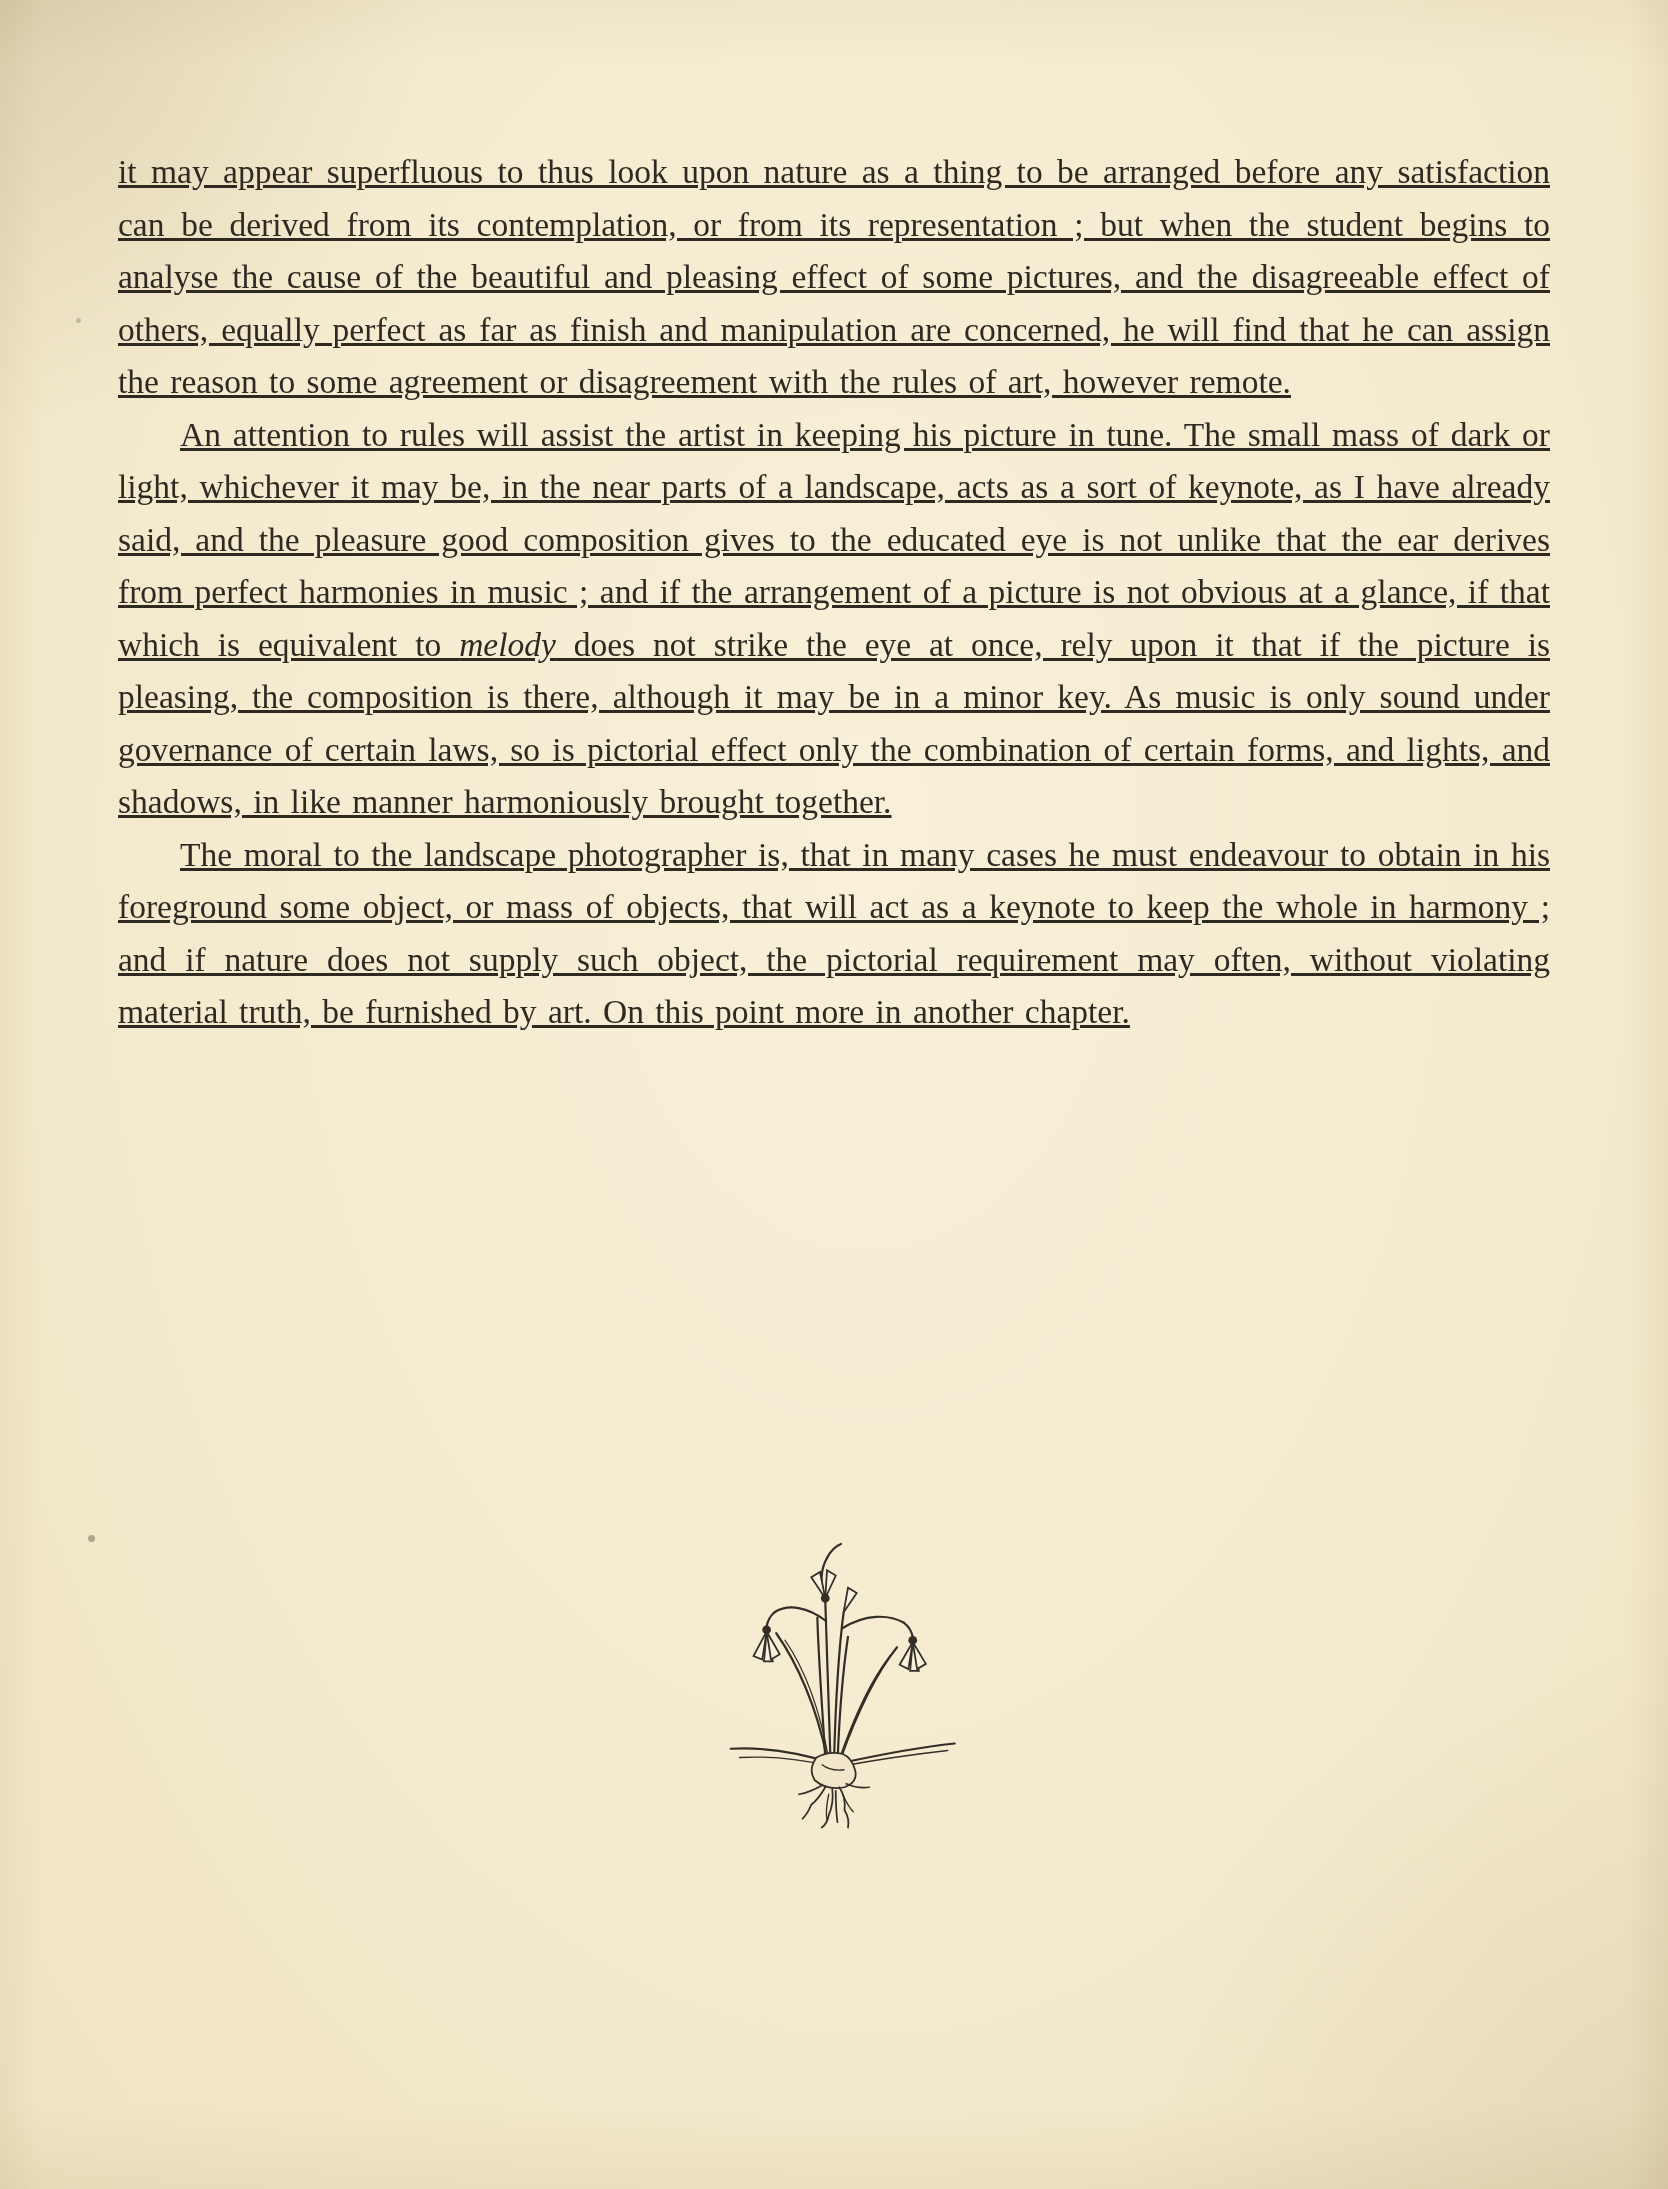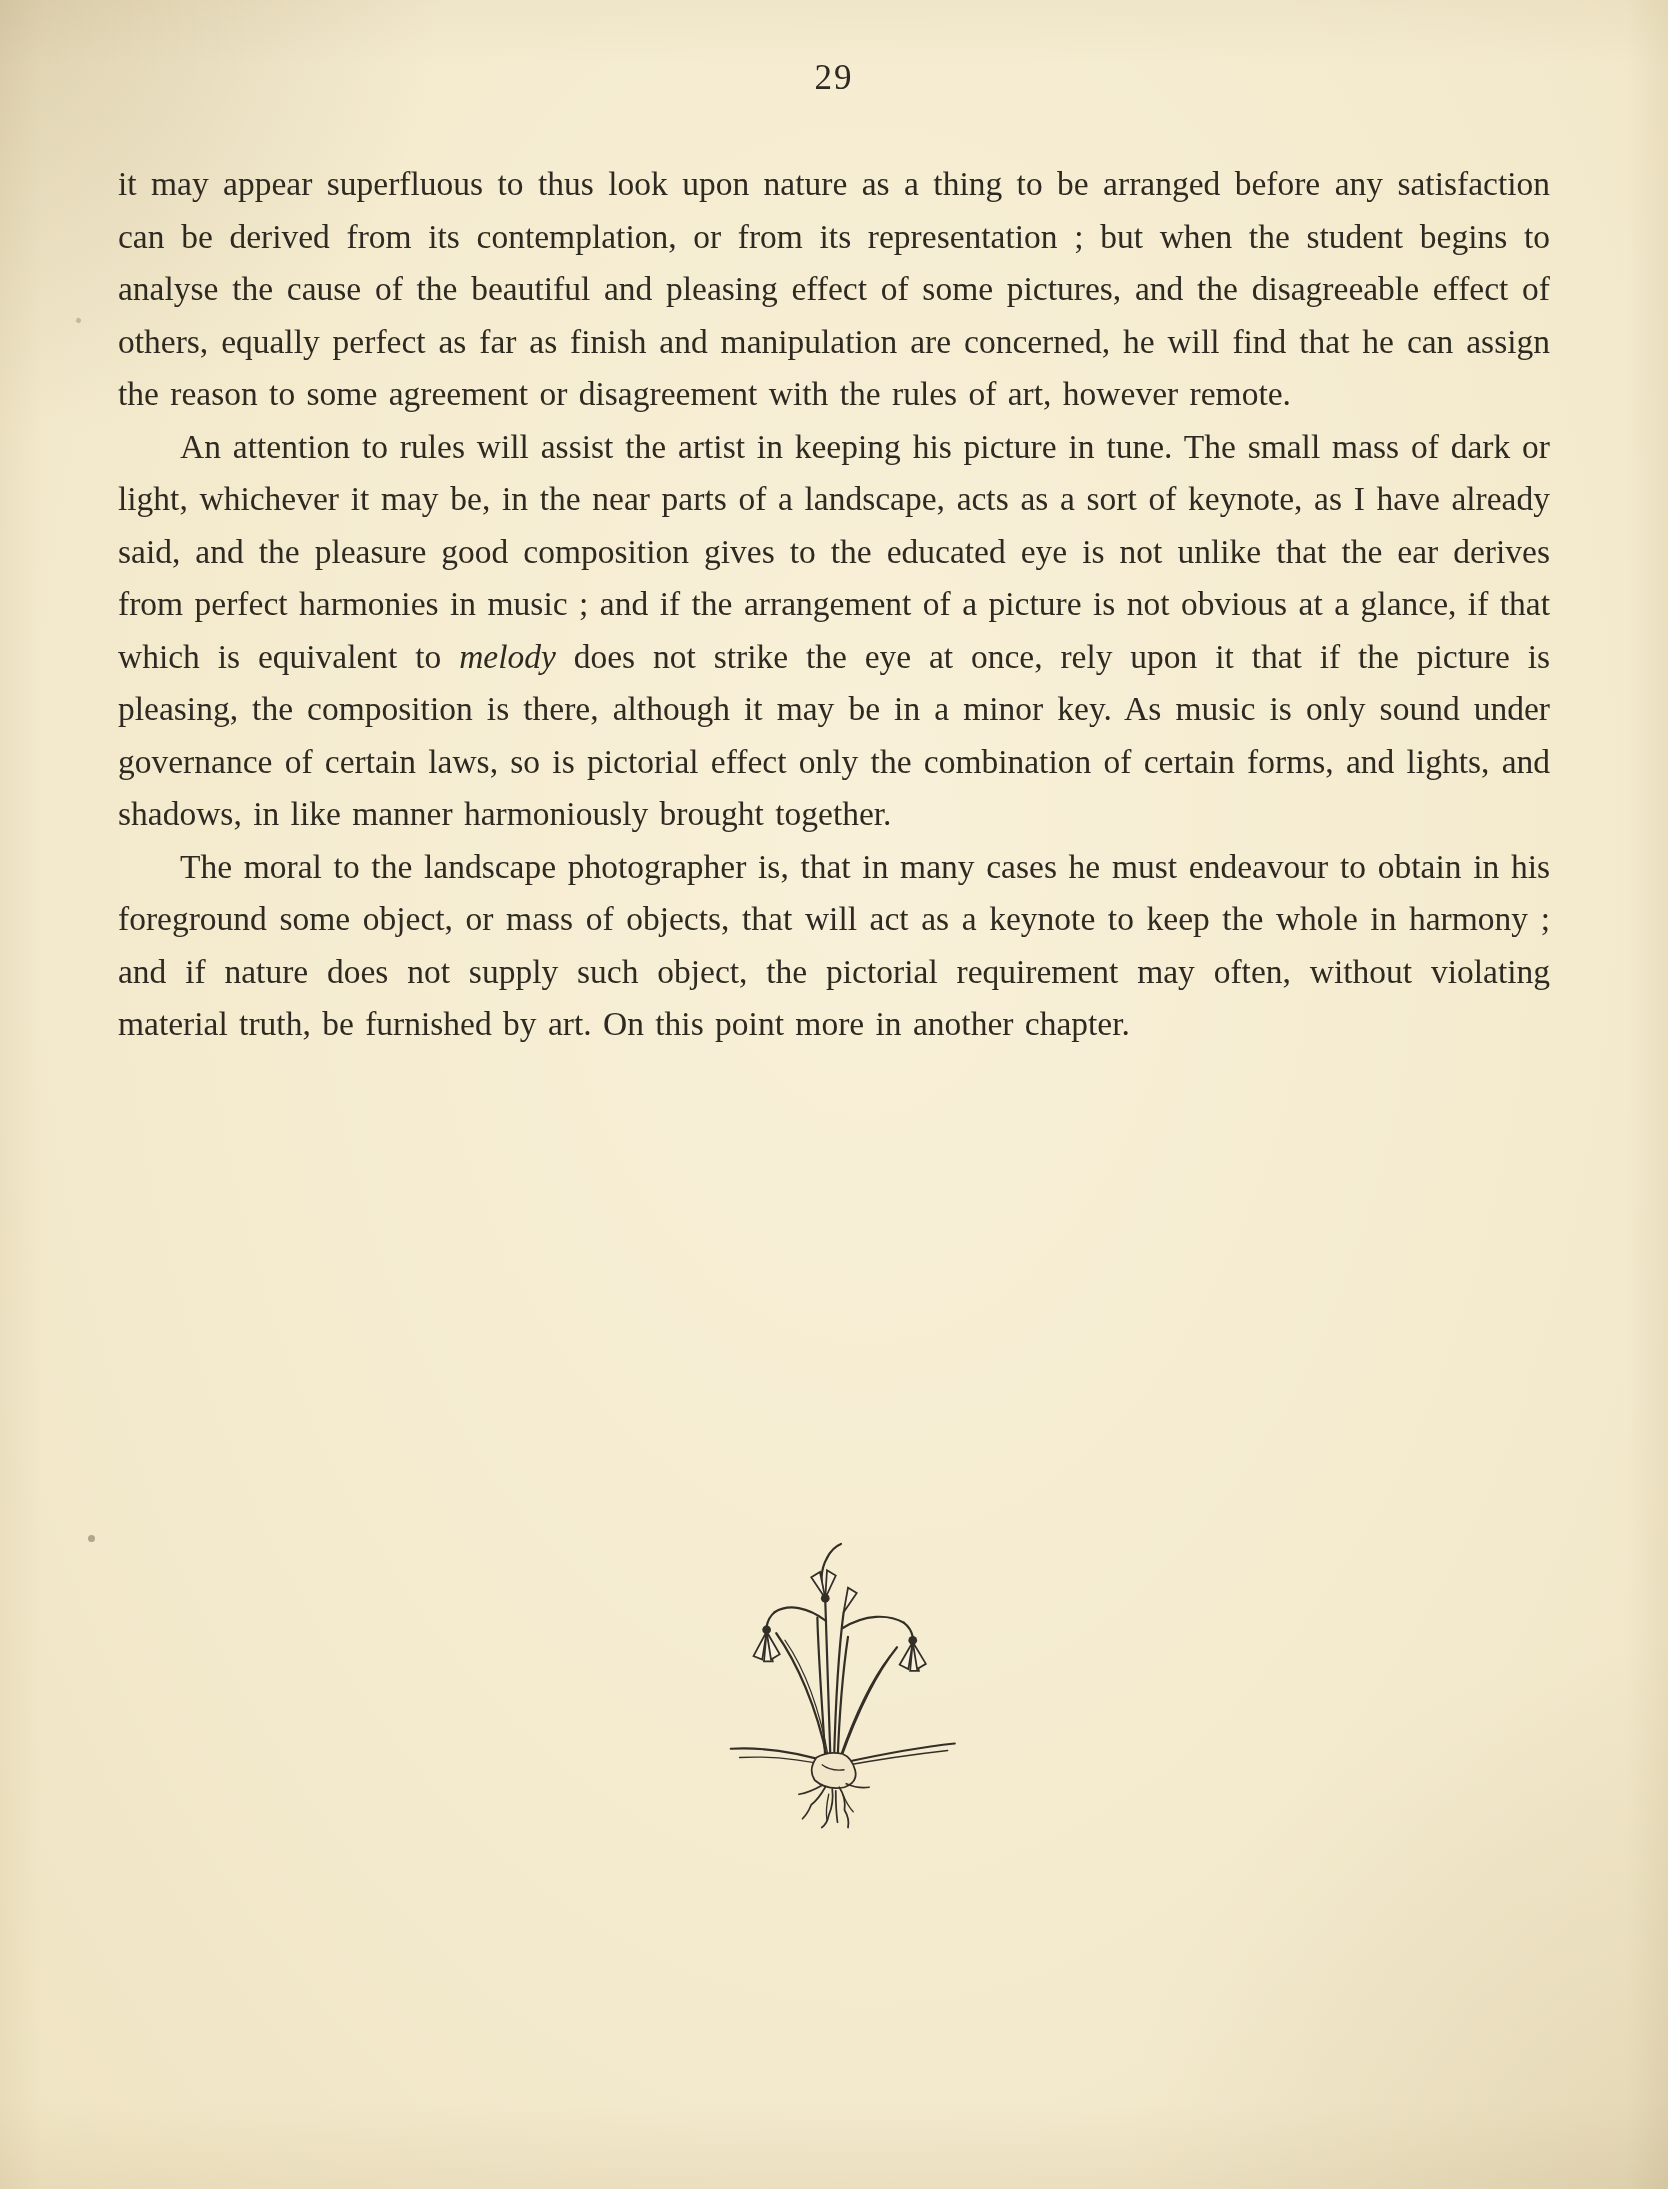--- a/index.html
+++ b/index.html
@@ -26,27 +26,28 @@
   }
   .page-number{
     position:absolute;
     top:58px;left:0;right:0;
     text-align:center;
     font-size:35px;
     letter-spacing:2px;
   }
   .body-text{
     position:absolute;
-    top:158px;
+    top:146px;
     left:118px;
     right:118px;
     font-size:33.5px;
     line-height:52.5px;
     text-align:justify;
     word-spacing:3px;
+    text-decoration:underline;
   }
   .body-text p{margin:0;}
   p.indent{text-indent:62px;}
   em{font-style:italic;}
   .tailpiece{
     position:absolute;
     top:1528px;
     left:0;right:0;
     text-align:center;
   }
@@ -57,21 +58,20 @@
     border-radius:50%;
   }
   .speck-1{width:7px;height:7px;left:88px;top:1535px;opacity:.7;}
   .speck-2{width:5px;height:5px;left:76px;top:318px;opacity:.45;transform:rotate(30deg);border-radius:40% 60% 50% 50%;}
 </style>
 </head>
 <body>
 
 <div class="page">
 
-  <div class="page-number">29</div>
 
   <div class="body-text">
     <p>it may appear superfluous to thus look upon nature as a thing to be arranged before any satisfaction can be derived from its contemplation, or from its representation ; but when the student begins to analyse the cause of the beautiful and pleasing effect of some pictures, and the disagreeable effect of others, equally perfect as far as finish and manipulation are concerned, he will find that he can assign the reason to some agreement or disagreement with the rules of art, however remote.</p>
     <p class="indent"><span>An attention to rules will assist the artist in keeping his picture in tune. The small mass of dark or light, whichever it may be, in the near parts of a landscape, acts as a sort of keynote, as I have already said, and the pleasure good composition gives to the educated eye is not unlike that the ear derives from perfect harmonies in music ; and if the arrangement of a picture is not obvious at a glance, if that which is equivalent to </span><em>melody</em><span> does not strike the eye at once, rely upon it that if the picture is pleasing, the composition is there, although it may be in a minor key.  As music is only sound under governance of certain laws, so is pictorial effect only the combination of certain forms, and lights, and shadows, in like manner harmoniously brought together.</span></p>
     <p class="indent">The moral to the landscape photographer is, that in many cases he must endeavour to obtain in his foreground some object, or mass of objects, that will act as a keynote to keep the whole in harmony ; and if nature does not supply such object, the pictorial requirement may often, without violating material truth, be furnished by art.  On this point more in another chapter.</p>
   </div>
 
   <div class="tailpiece">
     <svg width="280" height="340" viewBox="0 0 320 380" role="img" aria-label="snowdrop-tailpiece">
       <g stroke="#332e26" stroke-width="2.5" fill="none" stroke-linecap="round">

